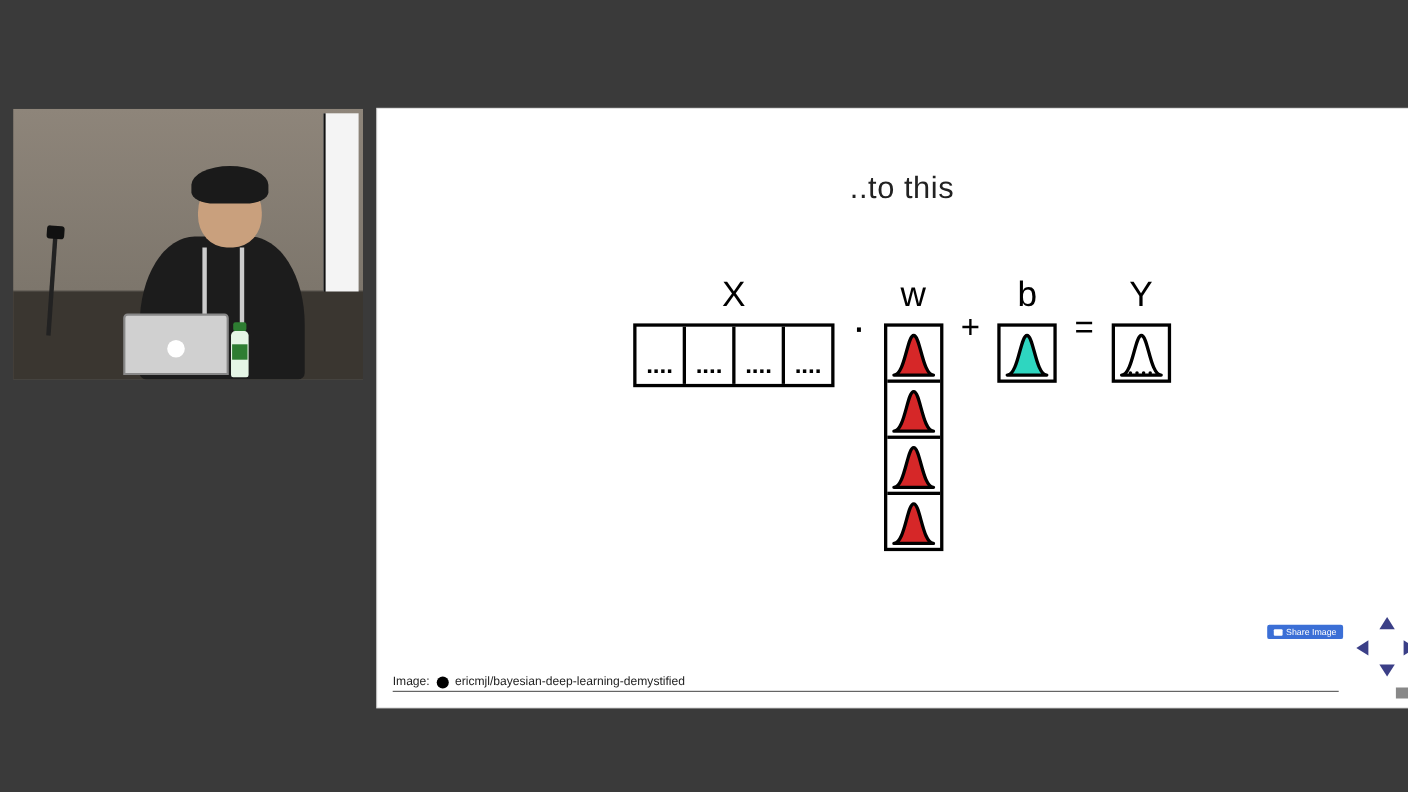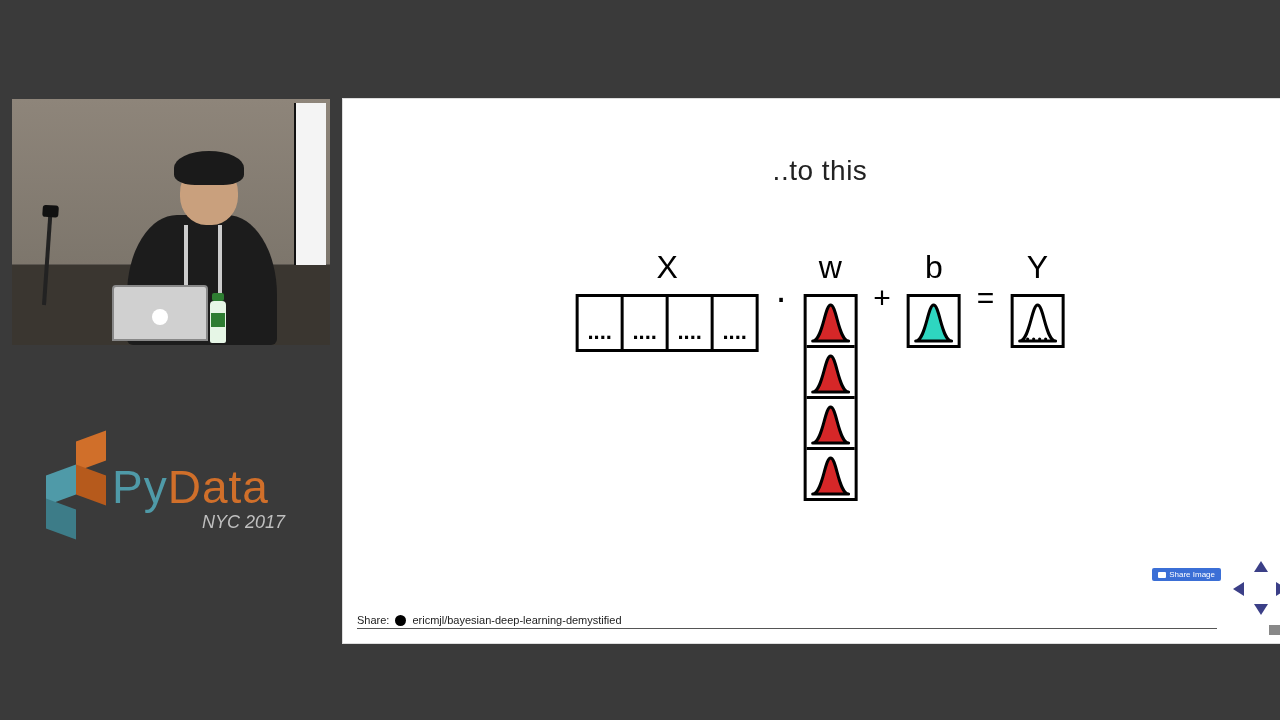--- a/index.html
+++ b/index.html
@@ -238,30 +238,20 @@
     <div class="wainscot"></div>
     <div class="mic"></div>
     <div class="body"></div>
     <div class="lanyard"></div>
     <div class="head"></div>
     <div class="hair"></div>
     <div class="laptop"></div>
     <div class="bottle"></div>
   </div>
 
-  <div class="conf-logo">
-    <div class="cube c-or1"></div>
-    <div class="cube c-or2"></div>
-    <div class="cube c-te1"></div>
-    <div class="cube c-te2"></div>
-    <div class="wordmark">
-      <span class="py">Py</span><span class="data">Data</span>
-    </div>
-    <div class="subtitle">NYC 2017</div>
-  </div>
 
   <div class="slide-pane">
 
     <div class="slide-title">..to this</div>
 
     <div class="equation">
 
       <div class="term">
         <div class="term-label">X</div>
         <div class="row-vec">
@@ -340,21 +330,21 @@
                 <circle cx="26" cy="42" r="1.6"></circle>
                 <circle cx="32" cy="42" r="1.6"></circle>
   </svg>
             </div>
         </div>
       </div>
 
     </div>
 
     <div class="source">
-      <span>Share:</span>
+      <span>Image:</span>
       <span class="gh"></span>
       <span>ericmjl/bayesian-deep-learning-demystified</span>
     </div>
 
     <div class="share-btn">
       <span class="cam"></span>
       <span>Share Image</span>
     </div>
 
     <div class="nav-cluster">

